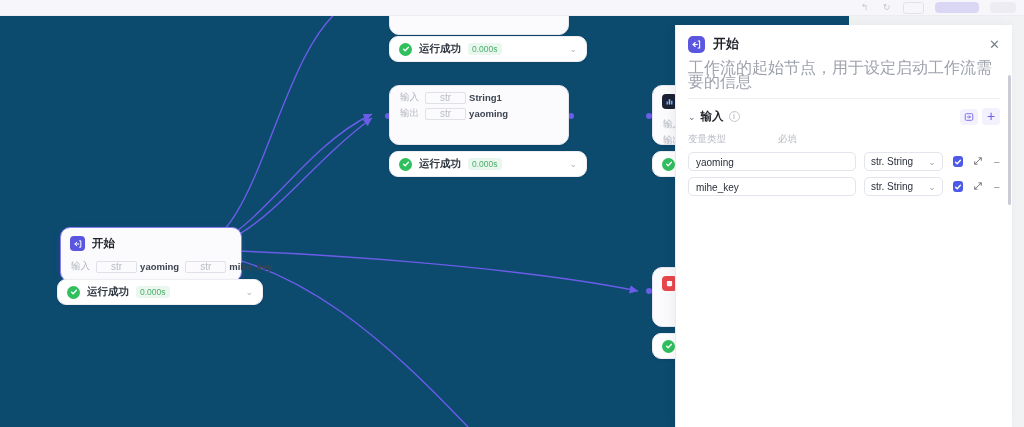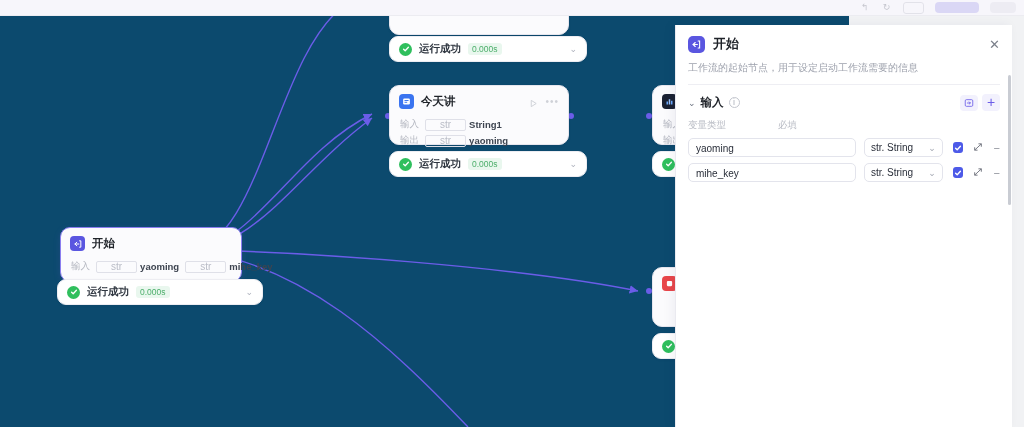--- a/index.html
+++ b/index.html
@@ -56,21 +56,21 @@
 
   
   .panel{position:absolute;left:675px;top:25px;width:336px;height:402px;background:#fff;
          border-left:1px solid #eaeaf0;box-shadow:-3px 0 10px rgba(40,40,80,.06);z-index:30;
          display:flex;flex-direction:column;}
   .p-head{padding:10px 12px 0 12px;}
   .p-head-row{display:flex;align-items:center;gap:8px;}
   .p-ico{width:17px;height:17px;border-radius:5px;background:#5a56e0;display:flex;align-items:center;justify-content:center;}
   .p-title{font-size:13px;font-weight:bold;color:#1f2329;}
   .p-close{margin-left:auto;color:#7a7f8a;font-size:13px;cursor:default;line-height:1;}
-  .p-desc{margin:8px 0 0 0;font-size:10px;color:#9ea2ad;line-height:14px;}
+  .p-desc{margin:8px 0 0 0;font-size:16px;color:#9ea2ad;line-height:14px;}
   .p-sep{height:1px;background:#eeeef3;margin-top:9px;}
   .sec{padding:9px 12px 0 12px;}
   .sec-head{display:flex;align-items:center;gap:5px;}
   .sec-chev{color:#6b7280;font-size:9px;}
   .sec-title{font-size:11.5px;font-weight:bold;color:#1f2329;}
   .sec-info{font-size:9px;color:#b0b4bd;border:1px solid #c3c6ce;border-radius:50%;width:9px;height:9px;
             display:inline-flex;align-items:center;justify-content:center;line-height:1;}
   .sec-acts{margin-left:auto;display:flex;align-items:center;gap:4px;}
   .sq-btn{width:18px;height:16px;border-radius:4px;background:#f2f1fd;display:flex;align-items:center;justify-content:center;color:#6b5de8;}
   .sq-btn.plus{font-size:14px;line-height:1;padding-bottom:1px;}
@@ -136,38 +136,20 @@
       <svg width="8" height="8" viewBox="0 0 8 8">
           <path d="M1.6 4.2 L3.2 5.8 L6.4 2.3" stroke="#fff" stroke-width="1.3" fill="none" stroke-linecap="round" stroke-linejoin="round"></path>
         </svg>
     </span>
     <span class="st-txt">运行成功</span>
     <span class="st-badge">0.000s</span>
     <span class="st-chev">⌄</span>
   </div>
 
   <div class="node" style="left:389px;top:70px;width:178px;height:58px;">
-    <div class="node-head">
-      <span class="node-ico ico-llm">
-        <svg width="9" height="9" viewBox="0 0 12 12">
-          <rect x="1.5" y="2" width="9" height="8" rx="1.6" fill="#fff"></rect>
-          <rect x="3.3" y="4" width="5.4" height="1.3" fill="#3a74f0"></rect>
-          <rect x="3.3" y="6.4" width="3.6" height="1.3" fill="#3a74f0"></rect>
-        </svg>
-      </span>
-      <span class="node-title">今天讲</span>
-      <span class="node-head-acts">
-        <span class="play-ico">
-          <svg width="9" height="9" viewBox="0 0 10 10">
-              <path d="M2.5 1.5 L8 5 L2.5 8.5 Z" fill="none" stroke="#9aa0ab" stroke-width="1.1" stroke-linejoin="round"></path>
-            </svg>
-        </span>
-        <span class="dots">•••</span>
-      </span>
-    </div>
     <div class="node-body">
       <div class="io-row">
         <span class="io-label">输入</span>
         <span class="chip">
           <span class="chip-t">str</span>
           <span class="chip-n">String1</span>
         </span>
       </div>
       <div class="io-row">
         <span class="io-label">输出</span>

